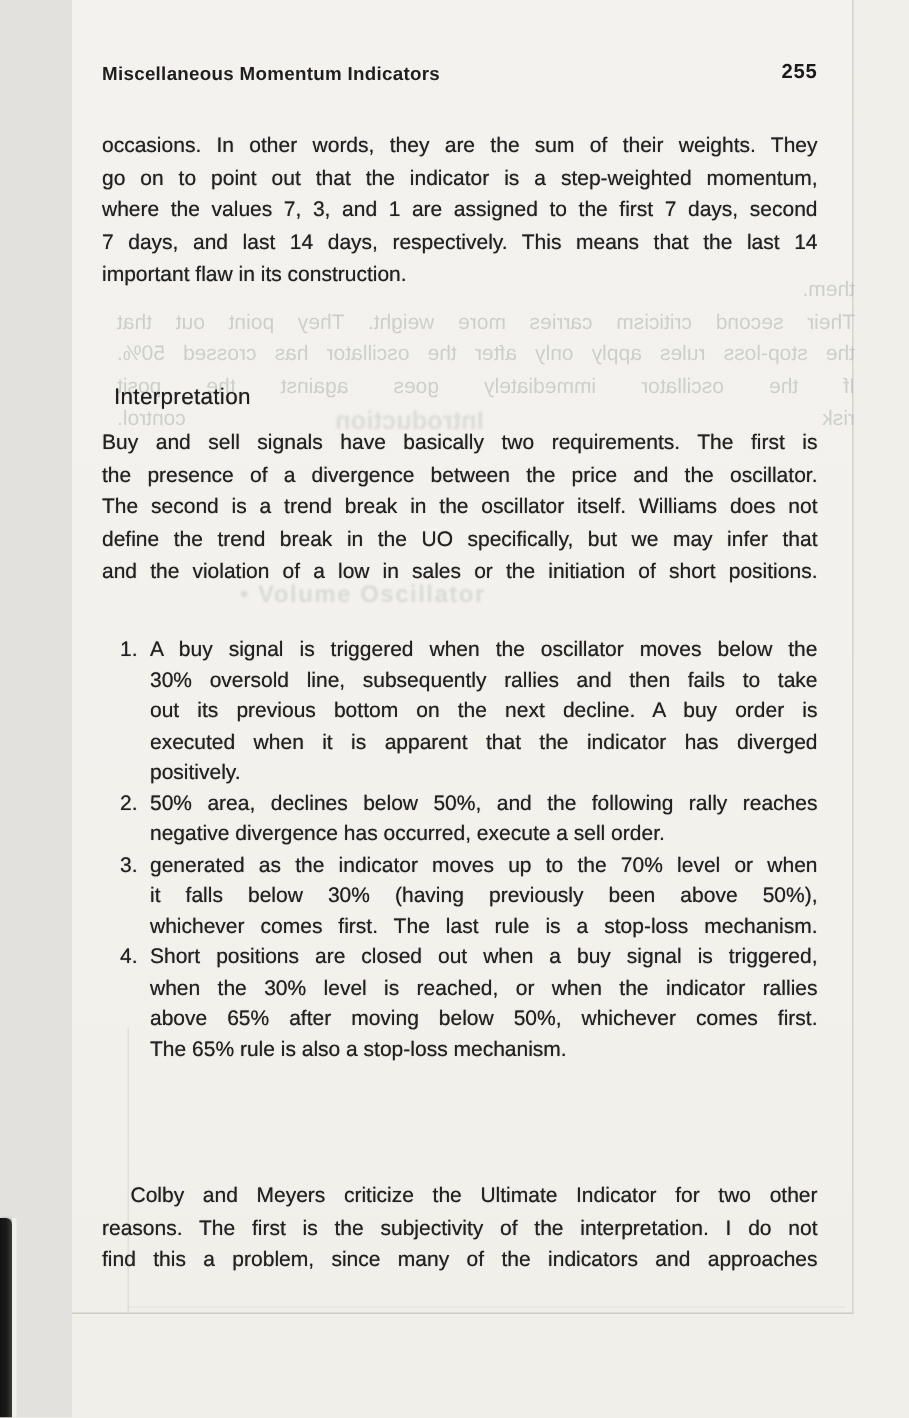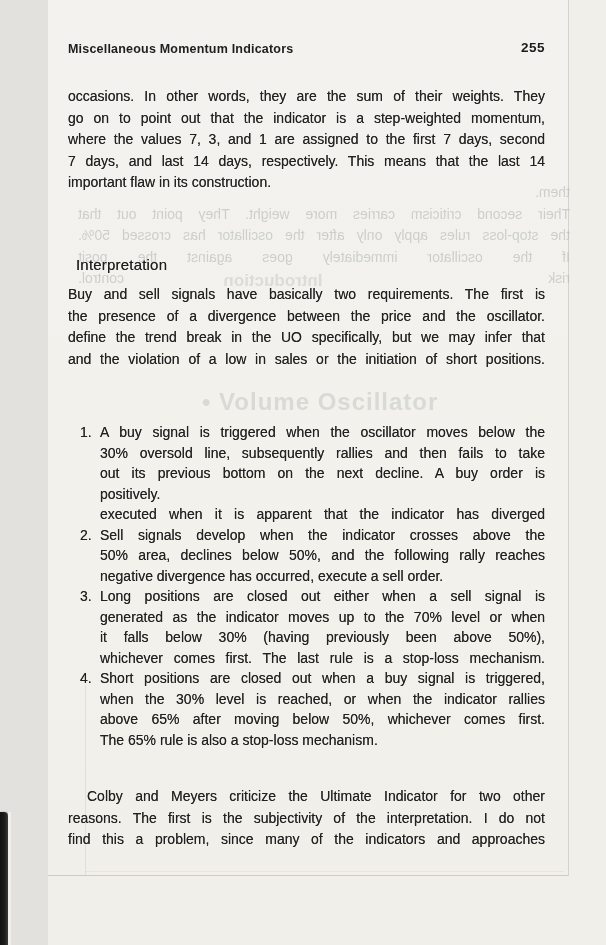--- a/index.html
+++ b/index.html
@@ -54,21 +54,21 @@
 
   
   .bleed{
     position:absolute;left:30px;top:182px;width:492px;
     font-size:14px;line-height:21.5px;color:#b4bab6;opacity:.62;
     transform:scaleX(-1);filter:blur(.4px);text-shadow:none;
   }
   .bleed .tline{text-align:justify;text-align-last:justify;}
   .ghost{position:absolute;color:#c3c8c3;font-weight:bold;filter:blur(.7px);text-shadow:none;}
   .ghost-intro{left:150px;top:271px;width:150px;font-size:17px;opacity:.5;transform:scaleX(-1);text-align:center;}
-  .ghost-volume{left:112px;top:388px;font-size:24px;letter-spacing:1px;opacity:.55;margin-left:42px;}
+  .ghost-volume{left:112px;top:388px;font-size:16px;letter-spacing:1px;opacity:.55;}
 </style>
 </head>
 <body>
 
 <div class="scan">
   <div class="band-left"></div>
 
   <div class="page">
 
     <div class="bleed">
@@ -90,47 +90,46 @@
         <div class="tline">where the values 7, 3, and 1 are assigned to the first 7 days, second</div>
         <div class="tline">7 days, and last 14 days, respectively. This means that the last 14</div>
         <div class="tline ragged">important flaw in its construction.</div>
       </div>
 
     <h2 class="sec-heading">Interpretation</h2>
 
     <div class="para p2">
         <div class="tline">Buy and sell signals have basically two requirements. The first is</div>
         <div class="tline">the presence of a divergence between the price and the oscillator.</div>
+        <div class="tline">The second is a trend break in the oscillator itself. Williams does not</div>
         <div class="tline">define the trend break in the UO specifically, but we may infer that</div>
         <div class="tline">and the violation of a low in sales or the initiation of short positions.</div>
       </div>
 
     <div class="numlist">
         <div class="list-item">
           <div class="list-num">1.</div>
           <div class="list-lines">
             <div class="tline">A buy signal is triggered when the oscillator moves below the</div>
             <div class="tline">30% oversold line, subsequently rallies and then fails to take</div>
             <div class="tline">out its previous bottom on the next decline. A buy order is</div>
+            <div class="tline">executed when it is apparent that the indicator has diverged</div>
             <div class="tline ragged">positively.</div>
-            <div class="tline">executed when it is apparent that the indicator has diverged</div>
           </div>
         </div>
         <div class="list-item">
           <div class="list-num">2.</div>
           <div class="list-lines">
-            <div class="tline">Sell signals develop when the indicator crosses above the</div>
             <div class="tline">50% area, declines below 50%, and the following rally reaches</div>
             <div class="tline ragged">negative divergence has occurred, execute a sell order.</div>
           </div>
         </div>
         <div class="list-item">
           <div class="list-num">3.</div>
           <div class="list-lines">
-            <div class="tline">Long positions are closed out either when a sell signal is</div>
             <div class="tline">generated as the indicator moves up to the 70% level or when</div>
             <div class="tline">it falls below 30% (having previously been above 50%),</div>
             <div class="tline">whichever comes first. The last rule is a stop-loss mechanism.</div>
           </div>
         </div>
         <div class="list-item">
           <div class="list-num">4.</div>
           <div class="list-lines">
             <div class="tline">Short positions are closed out when a buy signal is triggered,</div>
             <div class="tline">when the 30% level is reached, or when the indicator rallies</div>

